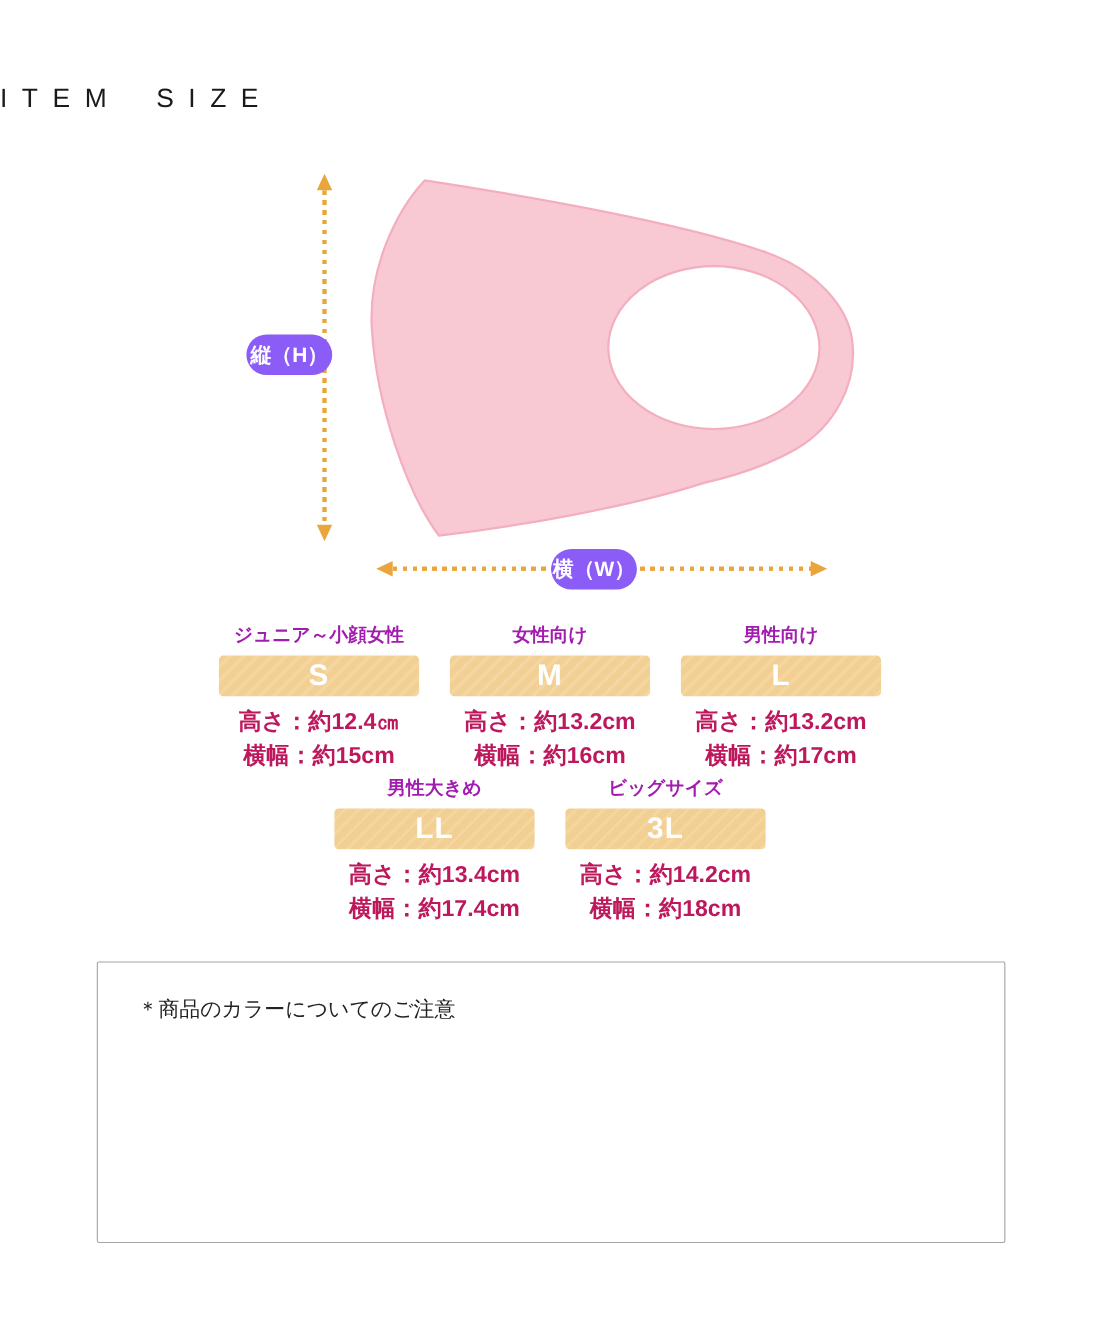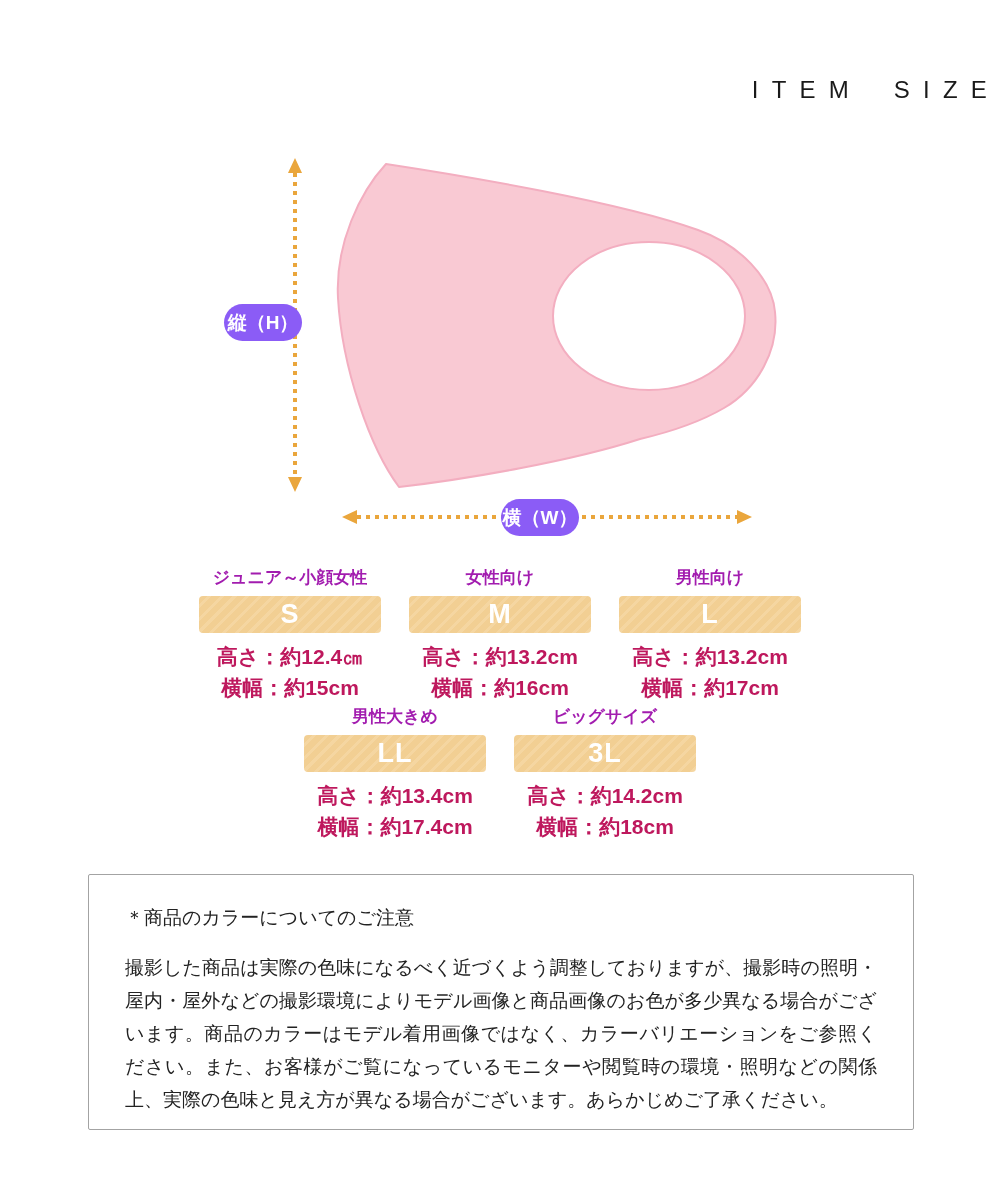--- a/index.html
+++ b/index.html
@@ -13,21 +13,21 @@
     margin: 0 auto;
     background: #ffffff;
     overflow: hidden;
   }
 
   
   .page-title {
     position: absolute;
     top: 76px; left: 0;
     width: 100%;
-    text-align: right;
+    text-align: left;
     font-size: 24px;
     letter-spacing: 0.55em;
     word-spacing: 0.5em;
     color: #1a1a1a;
     font-weight: 400;
   }
 
   
   .mask-svg { position: absolute; left: 320px; top: 150px; }
 
@@ -195,16 +195,15 @@
     <div class="size-col">
       <div class="size-audience">ビッグサイズ</div>
       <div class="size-box">3L</div>
       <div class="size-dim">高さ：約14.2cm</div>
       <div class="size-dim">横幅：約18cm</div>
     </div>
   </div>
 
   <div class="note-box">
     <div class="note-title">＊商品のカラーについてのご注意</div>
-    <div class="note-body">撮影した商品は実際の色味になるべく近づくよう調整しておりますが、撮影時の照明・屋内・屋外などの撮影環境によりモデル画像と商品画像のお色が多少異なる場合がございます。商品のカラーはモデル着用画像ではなく、カラーバリエーションをご参照ください。また、お客様がご覧になっているモニターや閲覧時の環境・照明などの関係上、実際の色味と見え方が異なる場合がございます。あらかじめご了承ください。</div>
   </div>
 
 </div>
 
 </body></html>

